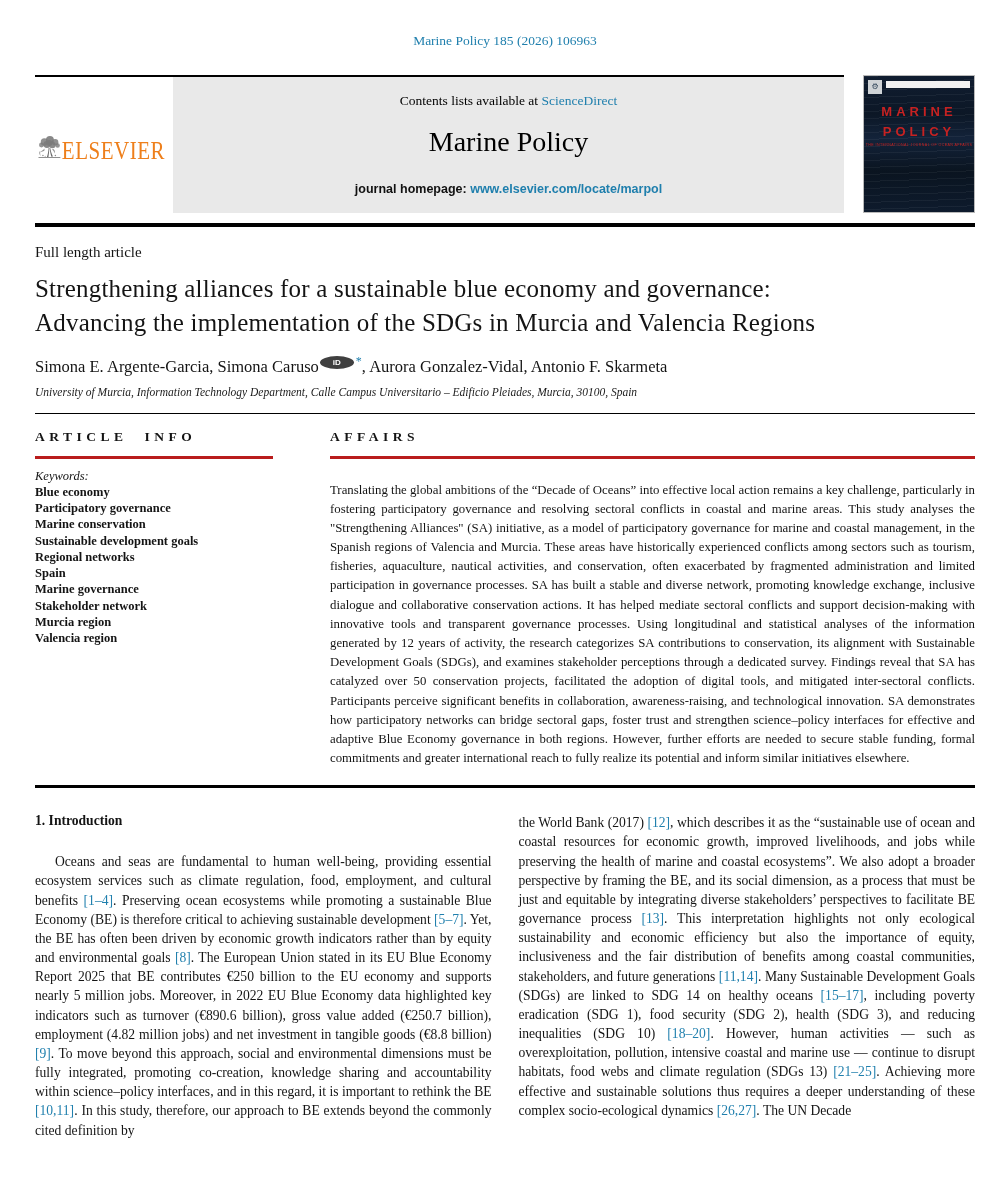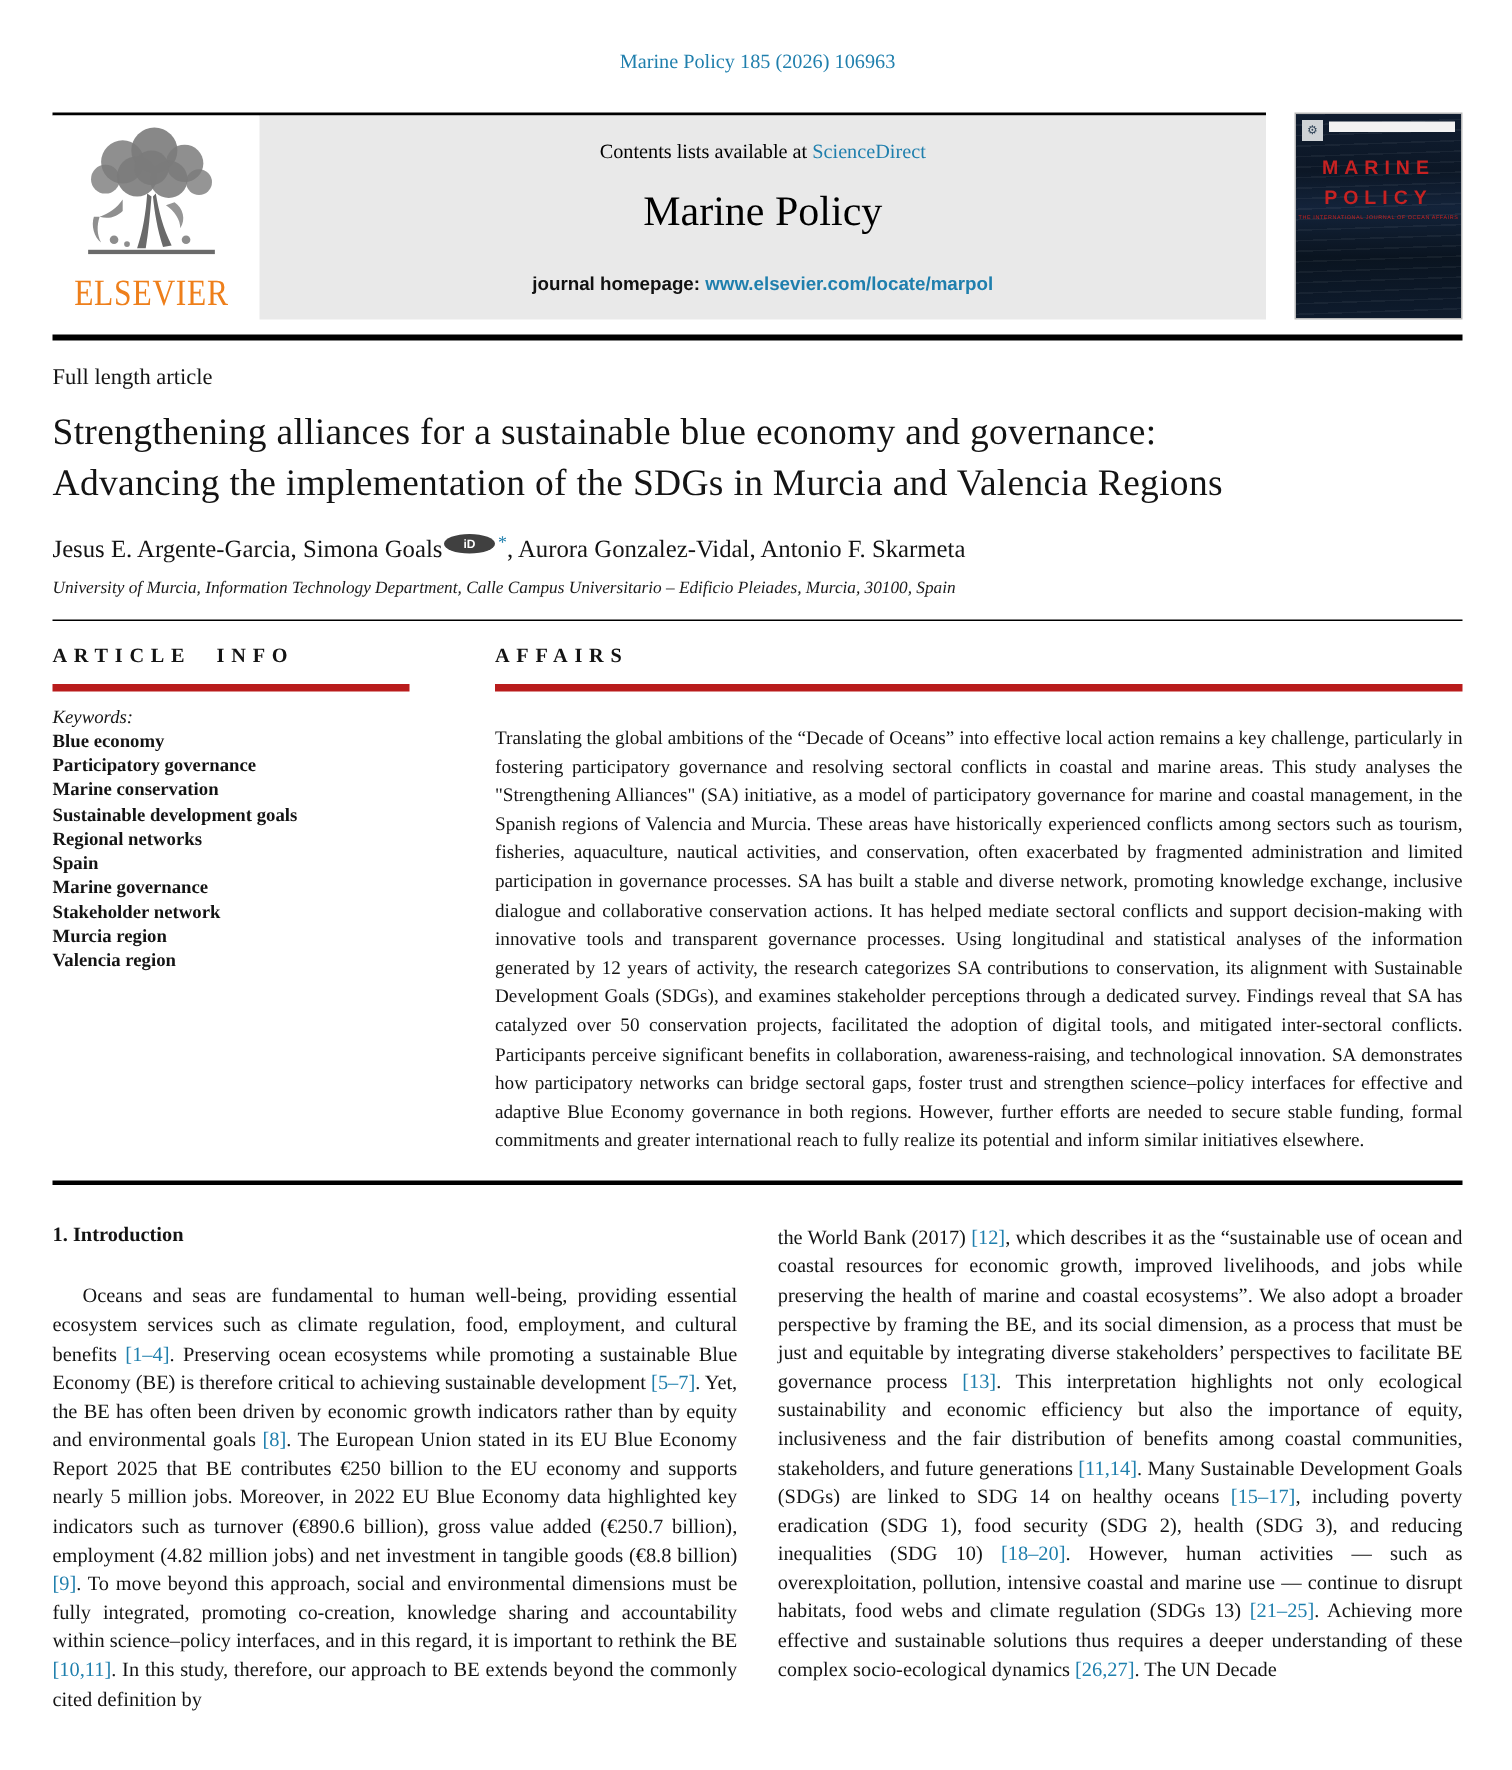--- a/index.html
+++ b/index.html
@@ -20,21 +20,21 @@
     text-align:center;color:var(--link);font-size:13.5px;
     padding-top:33px;
   }
   
   .jheader{display:flex;align-items:flex-start;margin-top:26px;}
   .jheader-main{
     flex:1;display:flex;border-top:2px solid #000;
   }
   .logo-cell{
     width:138px;background:#fff;padding:6px 8px 0 2px;
-    display:flex;flex-direction:column;align-items:center;
+    display:flex;flex-direction:row;align-items:center;
   }
   .logo-tree{width:104px;height:96px;}
   .logo-word{
     color:var(--orange);font-size:21px;letter-spacing:.5px;
     transform:scaleY(1.18);transform-origin:top;margin-top:2px;
     font-family:"Liberation Serif",serif;
   }
   .masthead{
     flex:1;background:#e9e9e9;height:136px;text-align:center;
     padding-top:16px;
@@ -89,21 +89,21 @@
     vertical-align:super;margin-left:1px;
   }
   .corr{color:var(--link);font-size:12px;vertical-align:super;margin-left:2px;}
   .affiliation{font-style:italic;font-size:11.5px;margin-top:9px;color:#1a1a1a;}
   
   .info-flex{display:flex;margin-top:15px;}
   .info-left{width:238px;margin-right:57px;flex:0 0 auto;}
   .info-right{flex:1;}
   .sec-head{
     font-size:13.5px;font-weight:bold;letter-spacing:4.5px;word-spacing:9px;
-    padding-bottom:11px;border-bottom:5px solid #b91c1c;
+    padding-bottom:11px;border-bottom:3px solid #b91c1c;
   }
   .keywords{margin-top:9px;font-size:12.5px;line-height:1.3;}
   .kw-label{font-style:italic;}
   .kw{margin:0;font-weight:bold;}
   .abstract-text{
     margin-top:22px;font-size:12.8px;line-height:1.5;text-align:justify;
   }
   
   .body-cols{display:flex;gap:27px;margin-top:25px;}
   .col{flex:1;min-width:0;}
@@ -170,21 +170,21 @@
     </div>
   </div>
 
   <div class="rule-thick"></div>
 
   <div class="article-type">Full length article</div>
   <div class="article-title">
       <div class="title-line">Strengthening alliances for a sustainable blue economy and governance:</div>
       <div class="title-line">Advancing the implementation of the SDGs in Murcia and Valencia Regions</div>
     </div>
-  <div class="authors"><span>Jesus E. Argente-Garcia, Simona Goals</span><span class="orcid">iD</span><span class="corr">*</span><span>, Aurora Gonzalez-Vidal, Antonio F. Skarmeta</span></div>
+  <div class="authors"><span>Simona E. Argente-Garcia, Simona Caruso</span><span class="orcid">iD</span><span class="corr">*</span><span>, Aurora Gonzalez-Vidal, Antonio F. Skarmeta</span></div>
   <div class="affiliation">University of Murcia, Information Technology Department, Calle Campus Universitario – Edificio Pleiades, Murcia, 30100, Spain</div>
 
   <div class="rule-thin"></div>
 
   <div class="info-flex">
     <div class="info-left">
       <div class="sec-head">ARTICLE INFO</div>
       <div class="keywords">
         <div class="kw-label">Keywords:</div>
         <div>

